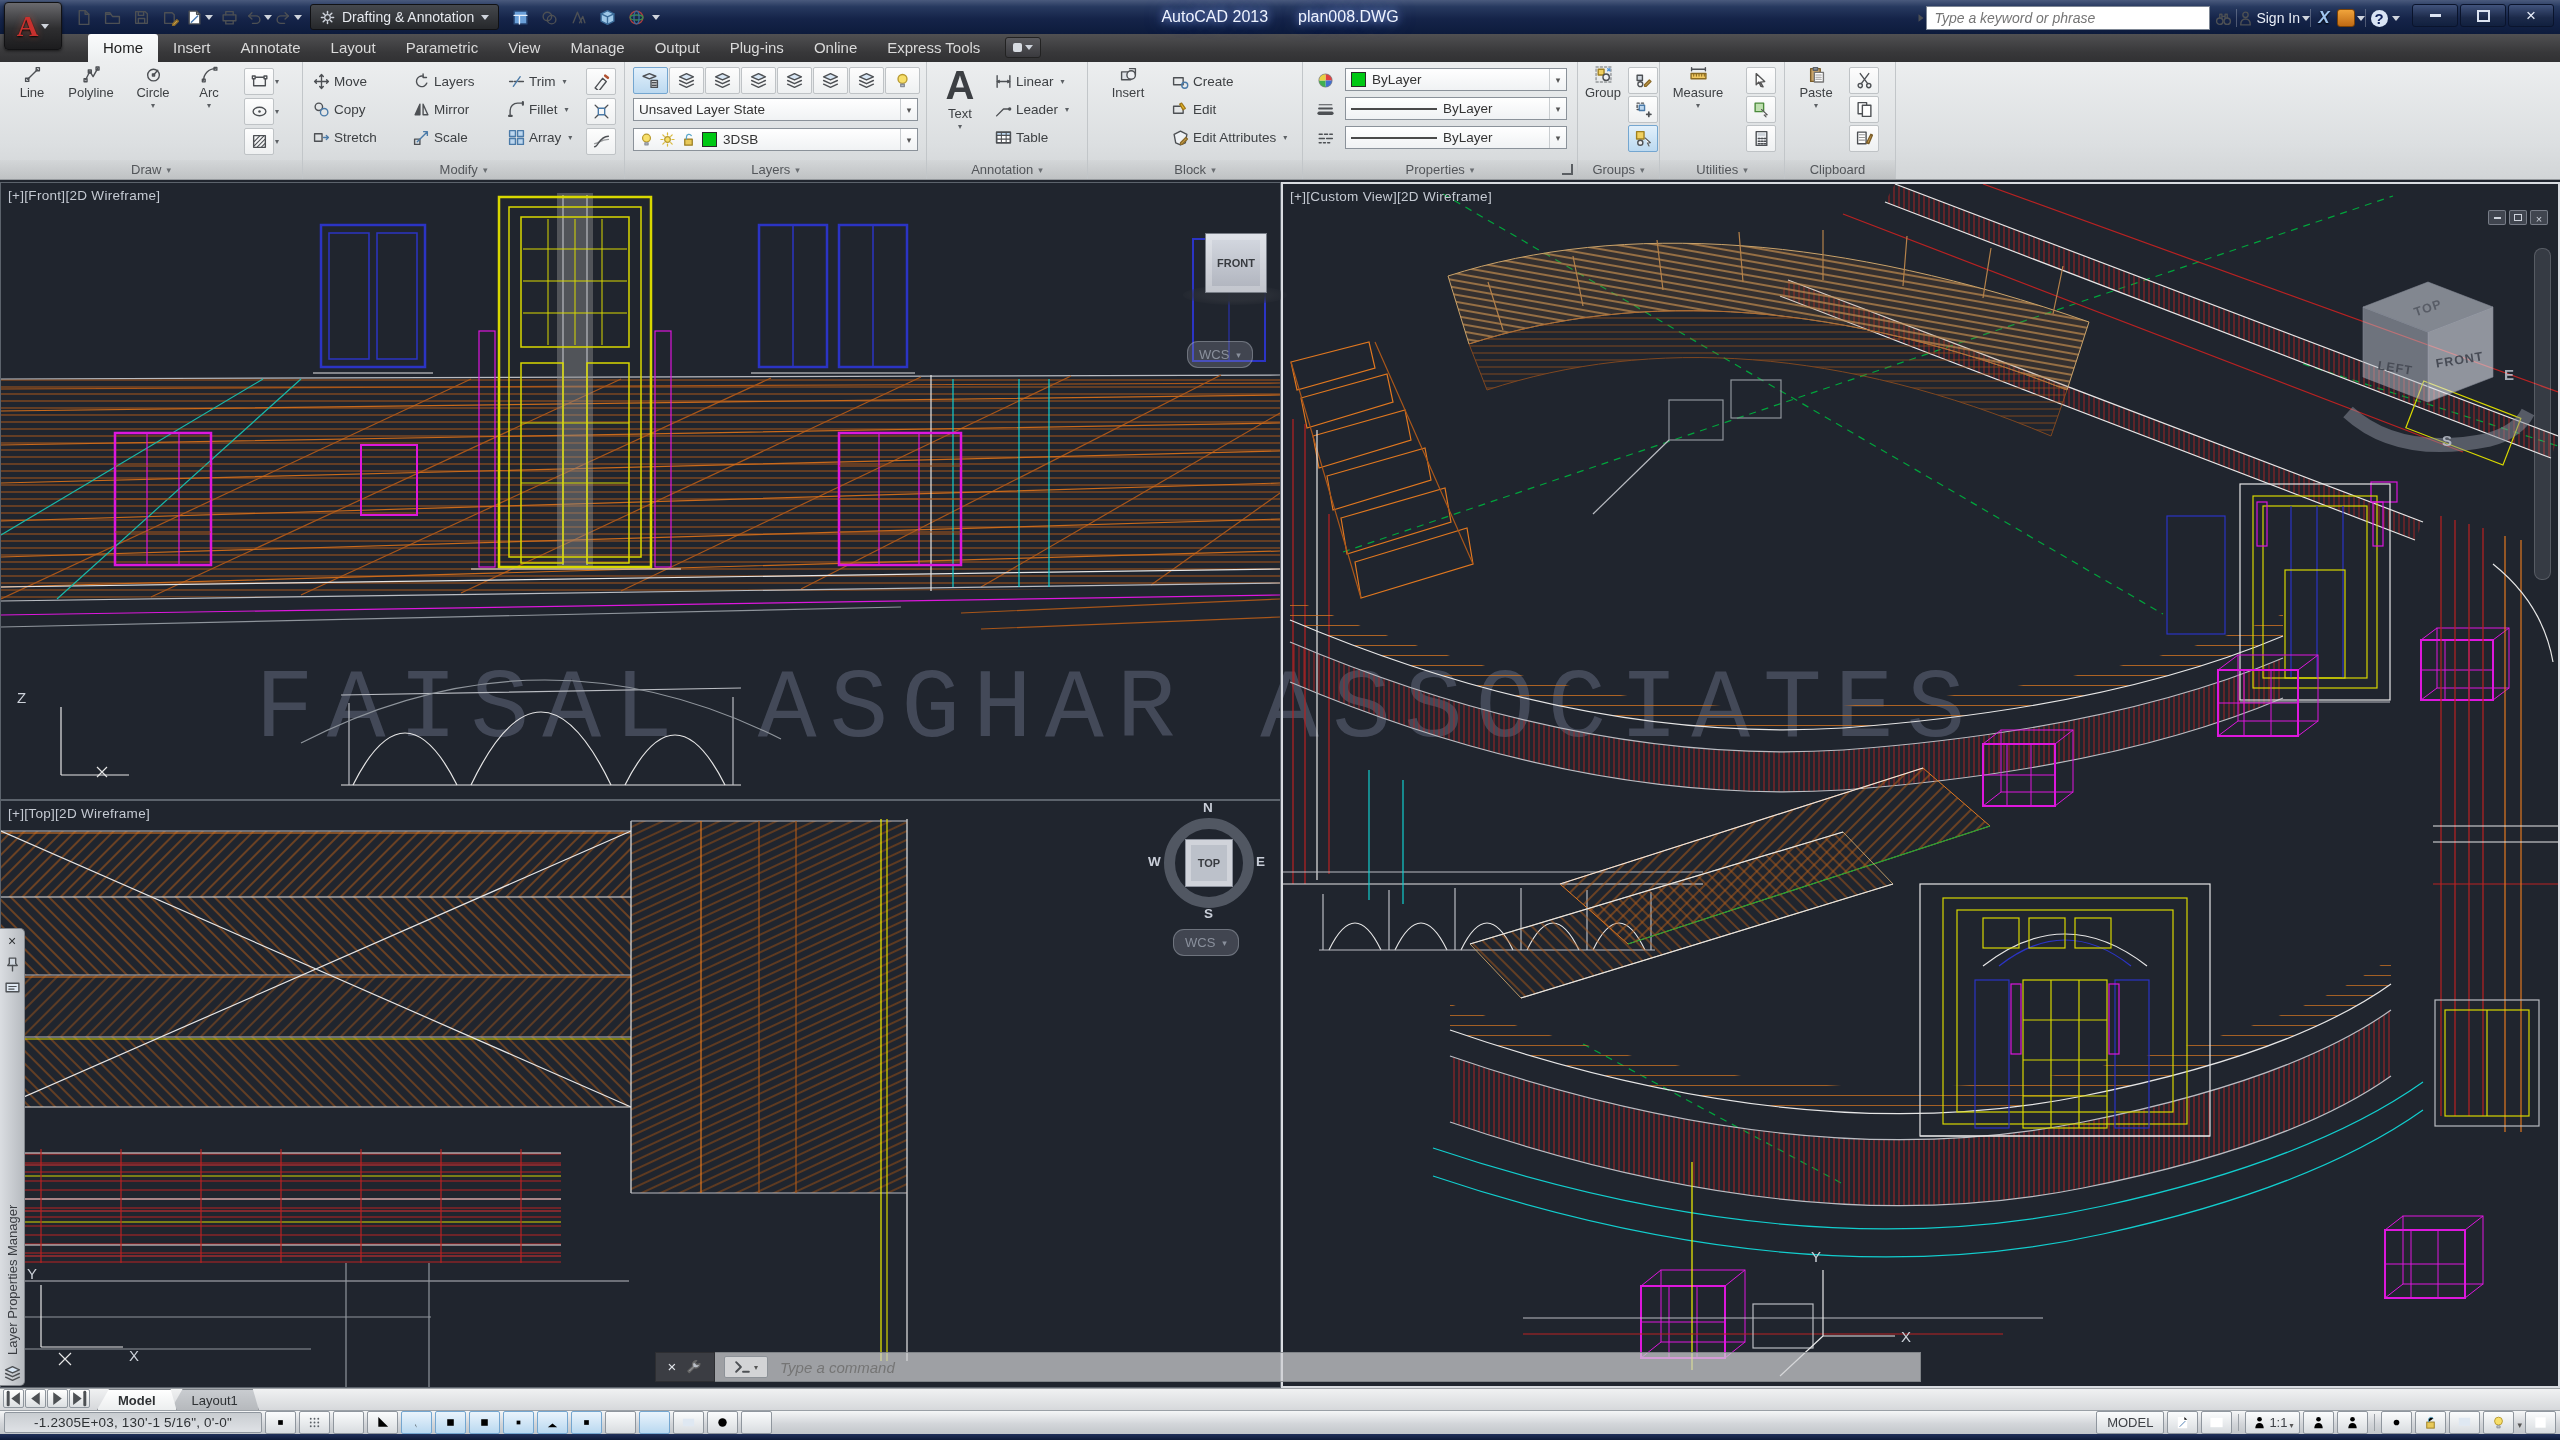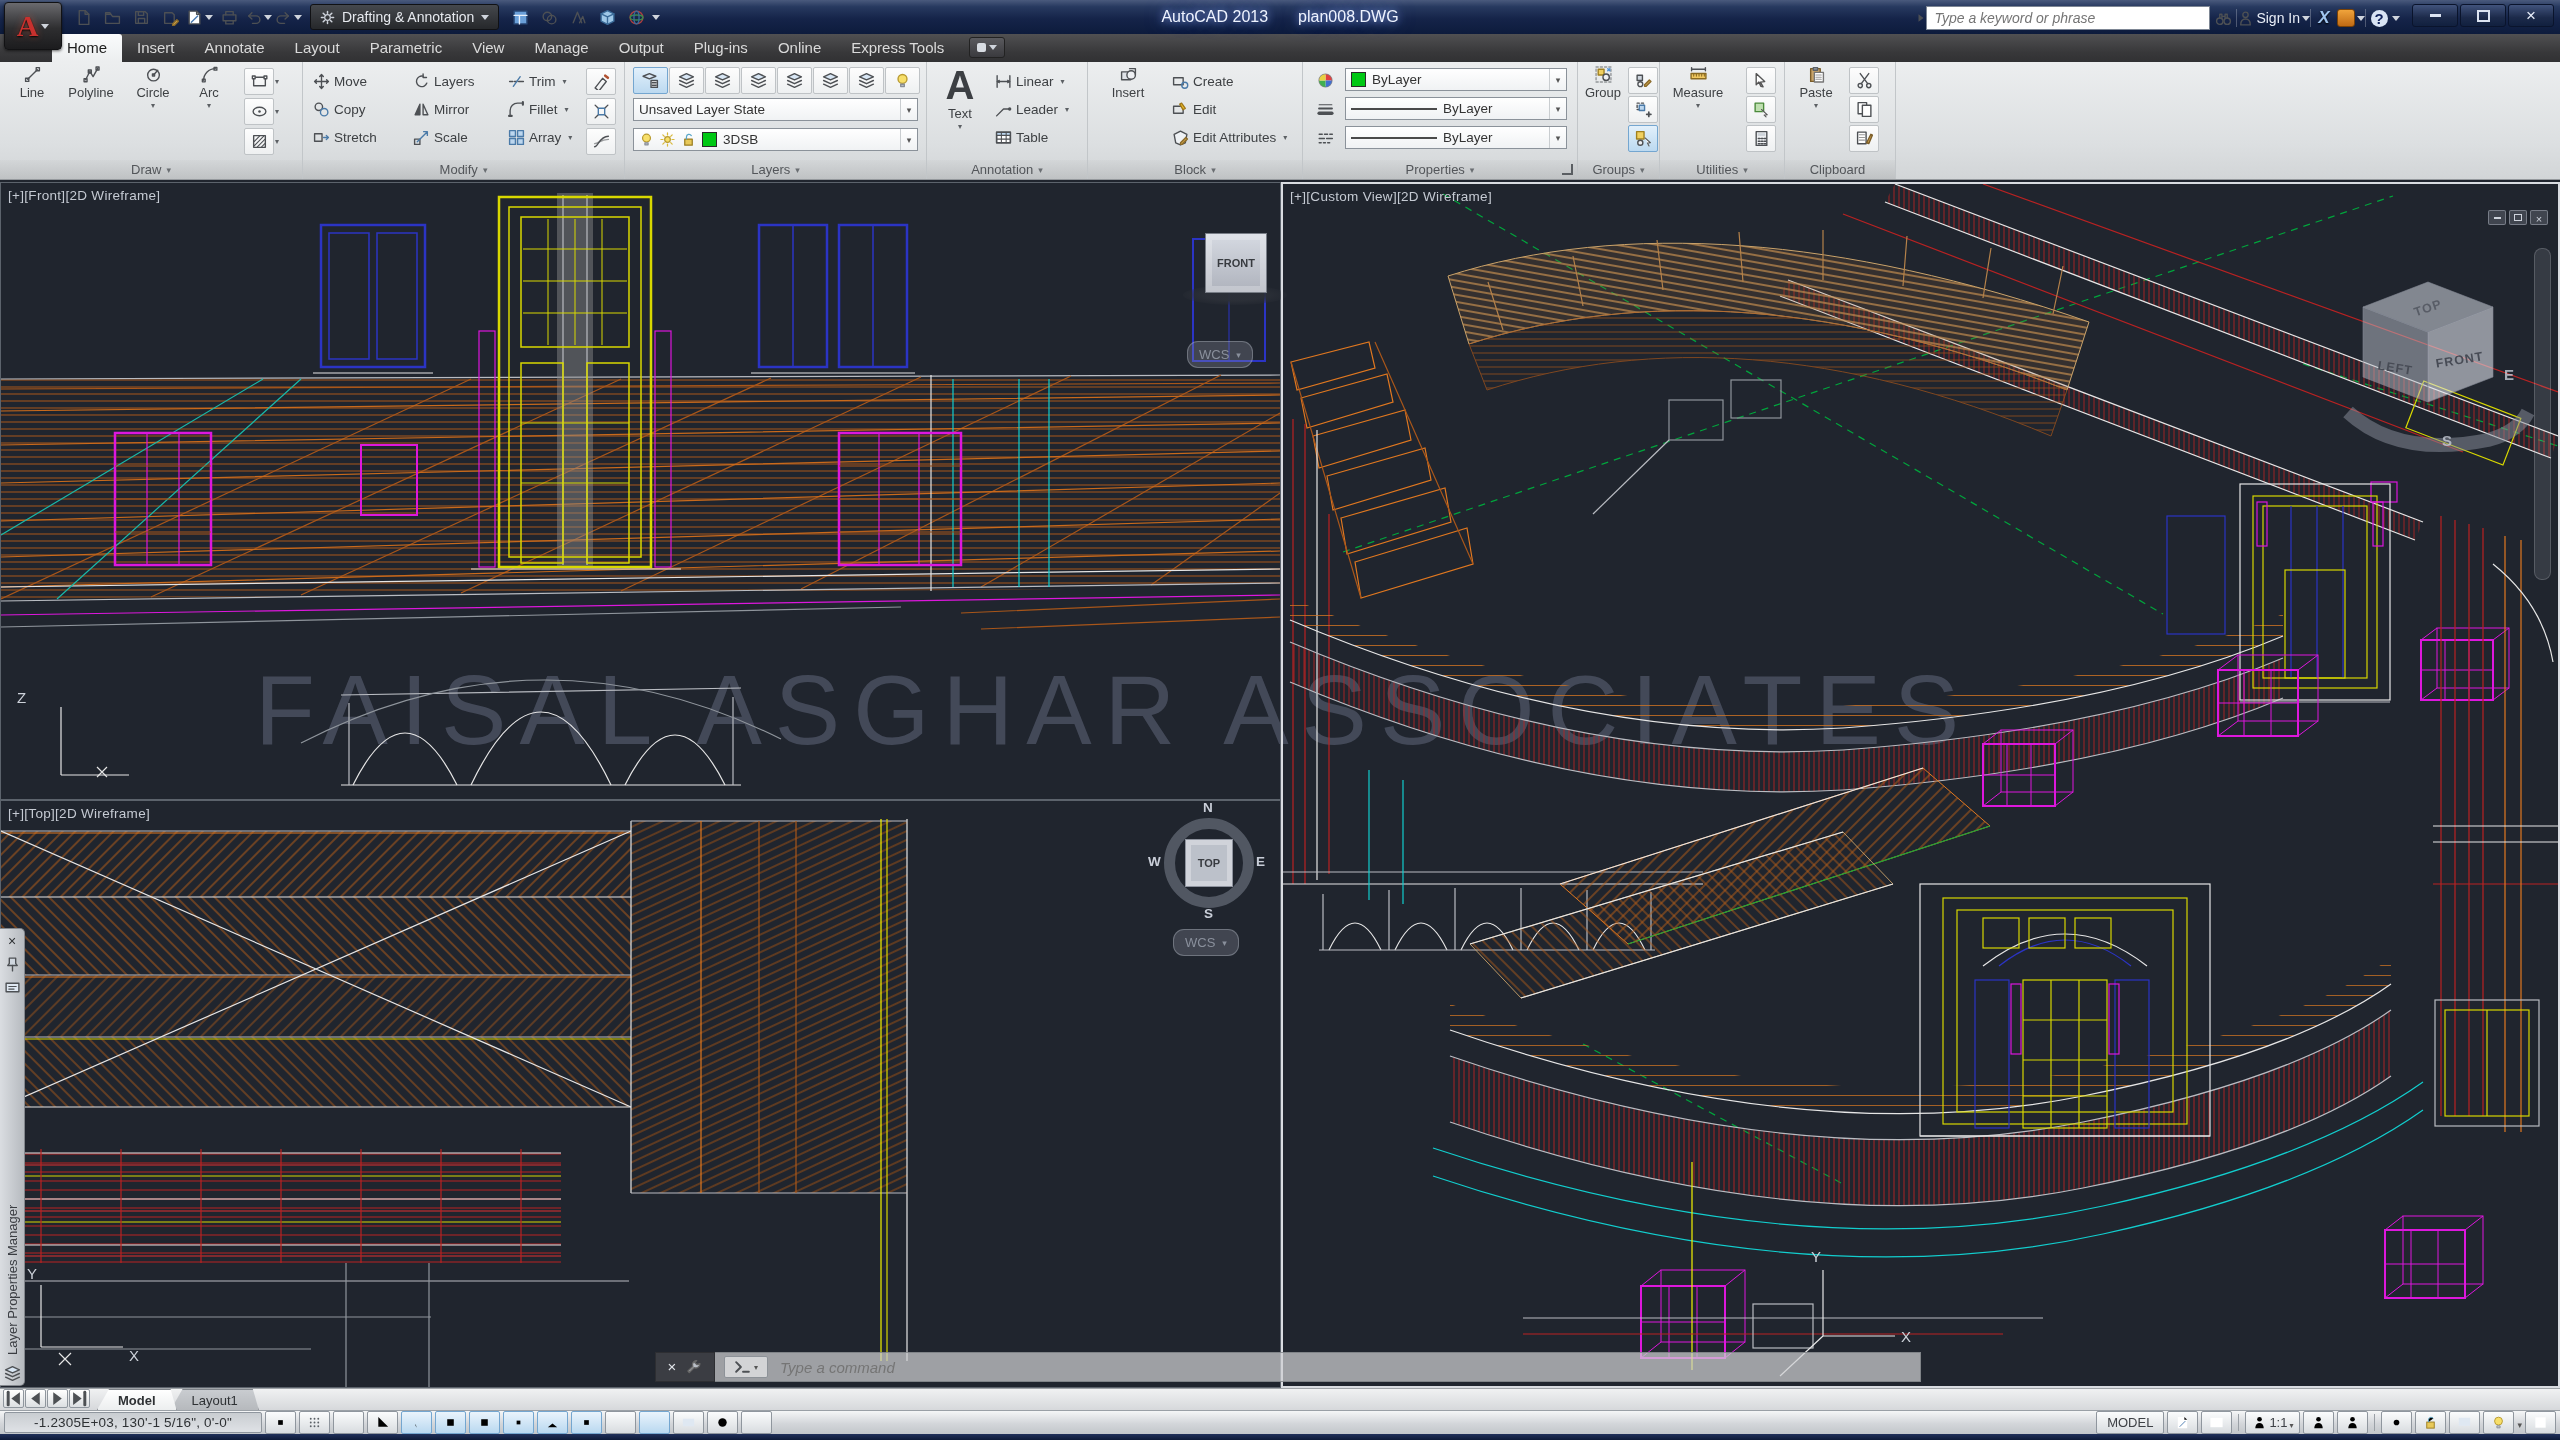--- a/index.html
+++ b/index.html
@@ -20,21 +20,21 @@
   .signin{color:#e8edf6;font-size:14px}
   .xlogo::before{content:"X";font-weight:bold;font-style:italic;font-size:17px;color:#9fc4ef;text-shadow:0 1px 2px #000}
   .helpq::before{content:"?";font-weight:bold;font-size:15px;color:#10225a;background:#d9e4f4;border-radius:50%;width:17px;height:17px;display:inline-flex;align-items:center;justify-content:center}
   .orangebox{width:16px;height:16px;background:linear-gradient(180deg,#f0a43c,#c06a14);border:1px solid #7a4206;border-radius:3px}
   .win-btns{position:absolute;right:6px;top:4px;display:flex;z-index:36}
   .wbtn{width:44px;height:21px;background:linear-gradient(180deg,#41537c,#1c2a4a 60%,#11203f);border:1px solid #0a142c;display:flex;align-items:center;justify-content:center;border-radius:3px;margin-left:2px}
   .g-min{width:11px;height:3px;background:#dce4f2}
   .g-res{width:9px;height:8px;border:2px solid #dce4f2}
   .g-clo::before{content:"×";color:#e8eefa;font-size:17px;line-height:10px}
   
-  .tabrow{position:absolute;top:34px;left:0;width:2560px;height:28px;background:linear-gradient(180deg,#505052,#38383a 65%,#313133);display:flex;align-items:flex-end;padding-left:52px;box-sizing:border-box;z-index:25}
+  .tabrow{position:absolute;top:34px;left:0;width:2560px;height:28px;background:linear-gradient(180deg,#505052,#38383a 65%,#313133);display:flex;align-items:flex-end;padding-left:88px;box-sizing:border-box;z-index:25}
   .rtab{padding:5px 15px 6px;font-size:15px;color:#dadada}
   .rtab.active{background:linear-gradient(180deg,#fafbfc,#eceeef);color:#1d1d1d;border-radius:3px 3px 0 0}
   .tab-extra{margin-left:10px;margin-bottom:4px;width:34px;height:19px;background:linear-gradient(180deg,#5a5a5e,#3a3a3e);border:1px solid #222;border-radius:3px;display:flex;align-items:center;justify-content:center;gap:3px}
   .tab-extra .dot{width:9px;height:9px;border-radius:2px;background:#d8dce2}
   
   .ribbon{position:absolute;top:62px;left:0;width:2560px;height:118px;background:linear-gradient(180deg,#eceeef,#dcdfe1 70%,#d2d5d7);border-bottom:1px solid #95999d;box-sizing:border-box;z-index:24}
   .panel{position:absolute;top:0;height:117px;border-right:1px solid #c2c6c9;box-sizing:border-box}
   .ptitle{position:absolute;left:0;right:0;bottom:0;height:19px;display:flex;align-items:center;justify-content:center;gap:5px;font-size:13px;color:#53565a;background:linear-gradient(180deg,rgba(0,0,0,.02),rgba(0,0,0,.09))}
   .ptitle::after{content:"▾";font-size:9px;color:#6a6e72}
   .ptitle.noarr::after{content:""}
@@ -52,21 +52,21 @@
   .minidd::after{content:"▾";font-size:8px;color:#5c6064}
   .combo{display:flex;align-items:center;height:23px;background:linear-gradient(180deg,#fff,#f0f2f4);border:1px solid #8b929a;font-size:13.5px;color:#333;padding:0 0 0 5px;gap:6px;box-sizing:border-box}
   .combo .car{margin-left:auto;width:16px;align-self:stretch;display:flex;align-items:center;justify-content:center;border-left:1px solid #c9cdd0}
   .combo .car::after{content:"▾";font-size:9px;color:#555}
   .swatch{width:13px;height:13px;background:#00c814;border:1px solid #2a2a2a}
   .lsample{width:86px;height:0;border-top:2px solid #4a4a4a}
   .bigA::before{content:"A";font-size:40px;font-weight:bold;color:#3c3f43;line-height:38px;font-family:"Liberation Sans",sans-serif}
   .launch{position:absolute;right:4px;bottom:4px;width:9px;height:9px;border-right:2px solid #5a5e62;border-bottom:2px solid #5a5e62}
   
   .draw{position:absolute;left:0;top:182px;width:2560px;height:1206px;background:#20252e;overflow:hidden;z-index:5}
-  .wm{position:absolute;left:255px;top:472px;font-family:Liberation Sans, sans-serif;font-size:98px;letter-spacing:13px;color:rgba(116,124,148,.42);white-space:nowrap;z-index:1}
+  .wm{position:absolute;left:255px;top:472px;font-family:Liberation Mono, monospace;font-size:98px;letter-spacing:13px;color:rgba(116,124,148,.42);white-space:nowrap;z-index:1}
   .vp{position:absolute;box-sizing:border-box;border:1px solid #5c636c;z-index:2}
   .vp-front{left:0;top:0;width:1281px;height:618px}
   .vp-top{left:0;top:618px;width:1281px;height:588px}
   .vp-custom{left:1281px;top:0;width:1279px;height:1206px;border:2px solid #d9dce1}
   .vpsvg{position:absolute;left:0;top:0}
   .vplabel{position:absolute;left:7px;top:5px;font-size:13.5px;color:#c5cad3;z-index:6;letter-spacing:.3px}
   .draw svg .ln{fill:none;stroke-width:1.2}
   .o{stroke:#a8561a}.ob{stroke:#c96a1c}.obr{stroke:#e07820}.r{stroke:#b92222}.rb{stroke:#e03030}
   .y{stroke:#d8d800}.yb{stroke:#f5f500}.m{stroke:#dd17dd}.c{stroke:#12cece}.t{stroke:#19b8a8}
   .w{stroke:#e6e6e6}.wd{stroke:#b9bcc2}.g{stroke:#8f959c}.bl{stroke:#2b34c4}.gn{stroke:#18a838}.gd{stroke:#00a53c}

